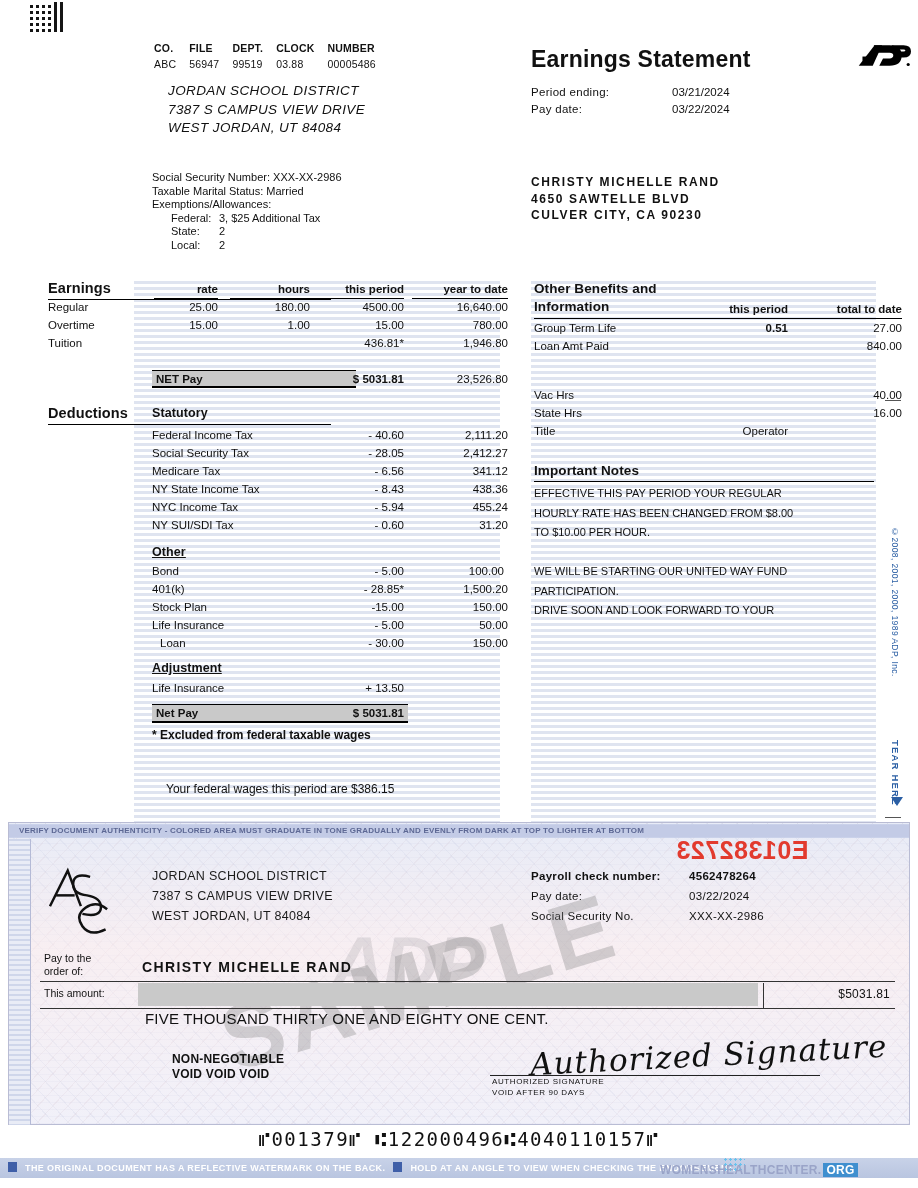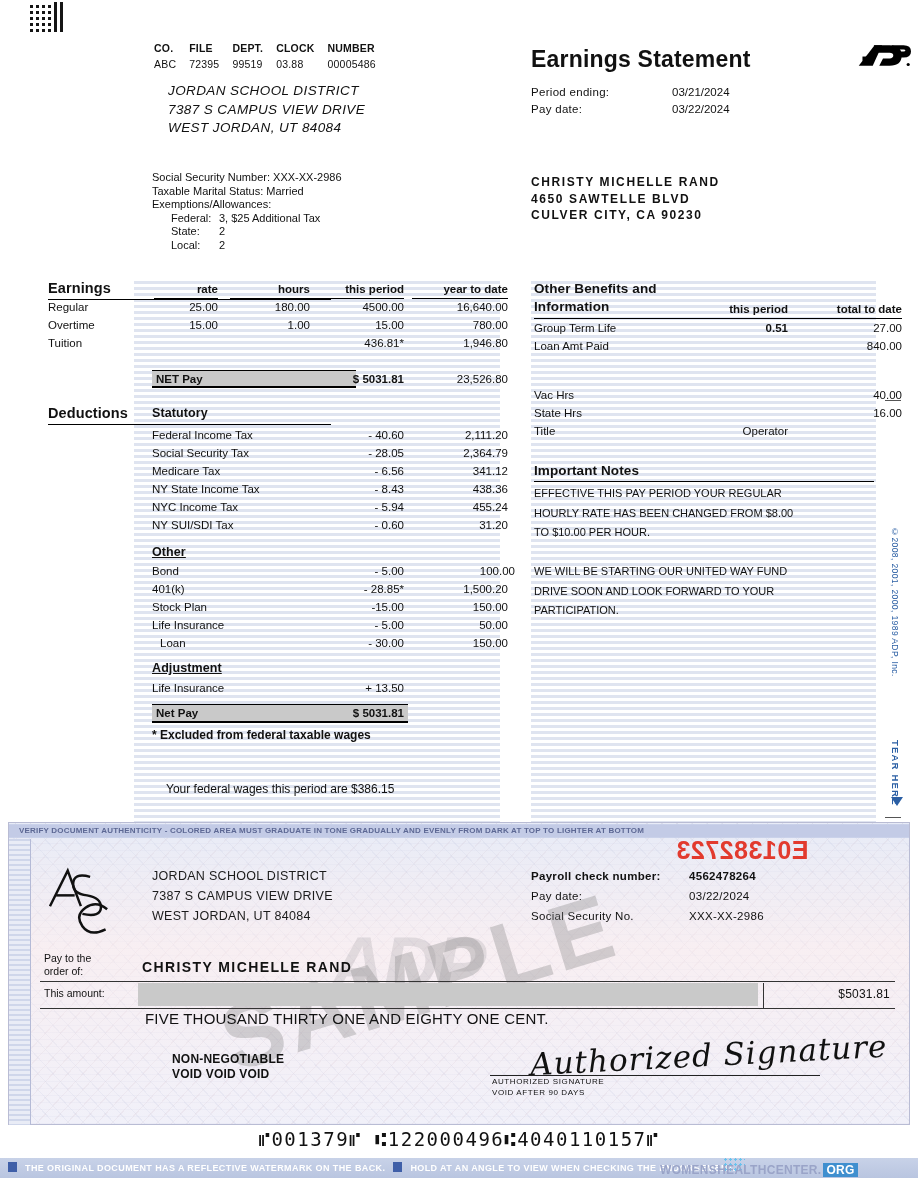--- a/index.html
+++ b/index.html
@@ -237,21 +237,21 @@
       <tbody>
           <tr class="hdr">
         <td>CO.</td>
         <td>FILE</td>
         <td>DEPT.</td>
         <td>CLOCK</td>
         <td>NUMBER</td>
       </tr>
       <tr>
         <td>ABC</td>
-        <td>72395</td>
+        <td>56947</td>
         <td>99519</td>
         <td>03.88</td>
         <td>00005486</td>
       </tr>
     </tbody>
       </table>
 
     <div class="employer-addr">
       <div>JORDAN SCHOOL DISTRICT</div>
       <div>7387 S CAMPUS VIEW DRIVE</div>
@@ -359,21 +359,21 @@
 
     <div class="tbl" style="left:152px; top:426px; width:356px;">
       <div class="row">
         <span class="c" style="left:0;">Federal Income Tax</span>
         <span class="c right" style="left:158px; width:94px;">- 40.60</span>
         <span class="c right" style="left:260px; width:96px;">2,111.20</span>
       </div>
       <div class="row">
         <span class="c" style="left:0;">Social Security Tax</span>
         <span class="c right" style="left:158px; width:94px;">- 28.05</span>
-        <span class="c right" style="left:260px; width:96px;">2,364.79</span>
+        <span class="c right" style="left:260px; width:96px;">2,412.27</span>
       </div>
       <div class="row">
         <span class="c" style="left:0;">Medicare Tax</span>
         <span class="c right" style="left:158px; width:94px;">- 6.56</span>
         <span class="c right" style="left:260px; width:96px;">341.12</span>
       </div>
       <div class="row">
         <span class="c" style="left:0;">NY State Income Tax</span>
         <span class="c right" style="left:158px; width:94px;">- 8.43</span>
         <span class="c right" style="left:260px; width:96px;">438.36</span>
@@ -389,21 +389,21 @@
         <span class="c right" style="left:260px; width:96px;">31.20</span>
       </div>
     </div>
 
     <div class="sect-title u" style="left:152px; top:545px; font-size:12.5px;">Other</div>
 
     <div class="tbl" style="left:152px; top:562px; width:356px;">
       <div class="row">
         <span class="c" style="left:0;">Bond</span>
         <span class="c right" style="left:158px; width:94px;">- 5.00</span>
-        <span class="c right" style="left:267px; width:96px;">100.00</span>
+        <span class="c right" style="left:256px; width:96px;">100.00</span>
       </div>
       <div class="row">
         <span class="c" style="left:0;">401(k)</span>
         <span class="c right" style="left:158px; width:94px;">- 28.85*</span>
         <span class="c right" style="left:260px; width:96px;">1,500.20</span>
       </div>
       <div class="row">
         <span class="c" style="left:0;">Stock Plan</span>
         <span class="c right" style="left:158px; width:94px;">-15.00</span>
         <span class="c right" style="left:260px; width:96px;">150.00</span>
@@ -482,22 +482,22 @@
     </div>
 
     <div class="sect-title" style="left:534px; top:463px; font-size:13.5px;">Important  Notes</div>
     <div class="sect-rule" style="left:534px; top:481px; width:340px;"></div>
     <div style="position:absolute; left:534px; top:484px; font-size:11px; line-height:19.5px;">
       <div>EFFECTIVE THIS PAY PERIOD YOUR REGULAR</div>
       <div>HOURLY RATE HAS BEEN CHANGED FROM $8.00</div>
       <div>TO $10.00 PER HOUR.</div>
       <div>&nbsp;</div>
       <div>WE WILL BE STARTING OUR UNITED WAY FUND</div>
+      <div>PARTICIPATION.</div>
       <div>DRIVE SOON AND LOOK FORWARD TO YOUR</div>
-      <div>PARTICIPATION.</div>
     </div>
 
     <div class="tear-dash" style="left:885px; top:400px;"></div>
     <div class="vert" style="left:890px; top:527px;">©2008, 2001, 2000, 1989 ADP, Inc.</div>
     <div class="tearhere" style="left:890px; top:740px;">TEAR HERE</div>
     <div class="tear-arrow" style="left:891px; top:797px;"></div>
     <div class="tear-dash" style="left:885px; top:817px;"></div>
   </div>
 
   <div class="check">

